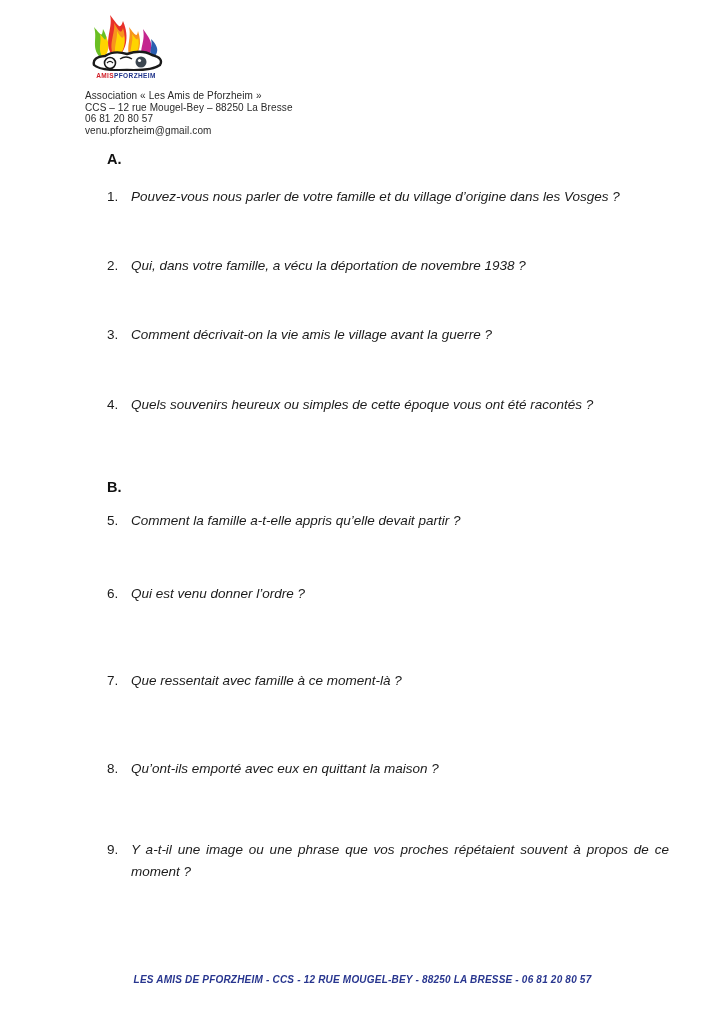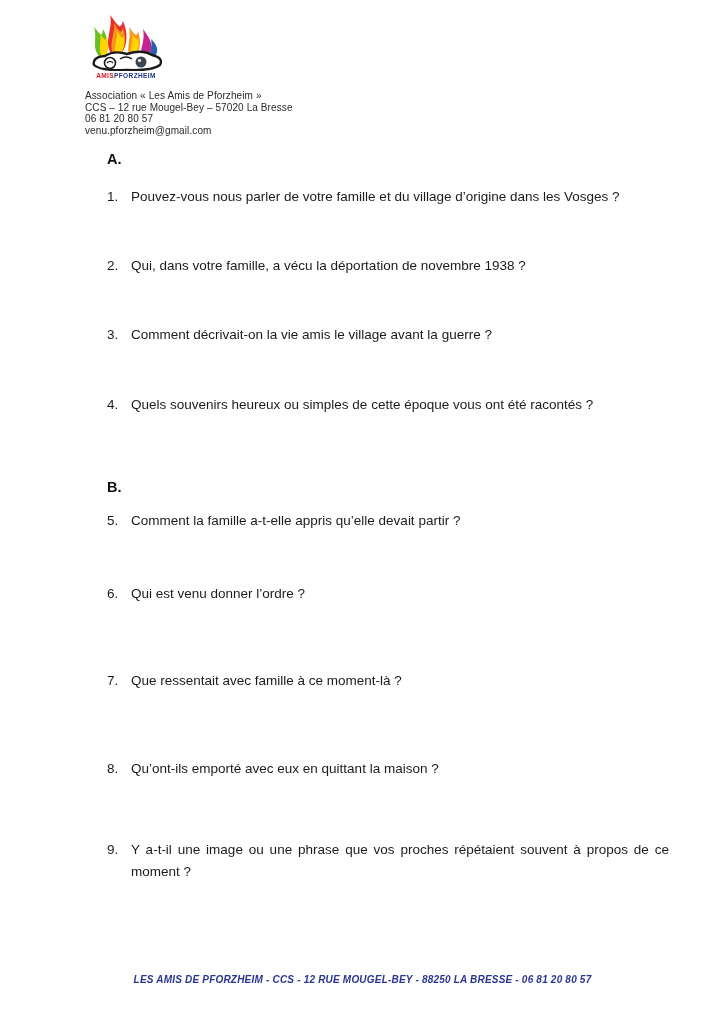--- a/index.html
+++ b/index.html
@@ -55,21 +55,21 @@
   
   .q {
     position: absolute;
     left: 107px;
     width: 562px;
     display: flex;
     font-size: 13.5px;
     line-height: 22px;
   }
   .q .num { width: 24px; flex: none; }
-  .q .text { flex: 1; text-align: justify; }
+  .q .text { flex: 1; text-align: justify; font-style: italic; }
 
   
   .footer {
     position: absolute;
     left: 0;
     right: 0;
     top: 974px;
     text-align: center;
     font-size: 10px;
     font-weight: bold;
@@ -103,21 +103,21 @@
       <circle cx="53.5" cy="47.5" r="1.6" fill="#ffffff"></circle>
       <path d="M34,46 q6,-4 12,0" fill="none" stroke="#1a1a1a" stroke-width="1.4"></path>
     </svg>
     <div class="logo-caption">
       <span class="cap-amis">AMIS</span><span class="cap-pforz">PFORZHEIM</span>
     </div>
   </div>
 
   <div class="org">
     <div>Association « Les Amis de Pforzheim »</div>
-    <div>CCS – 12 rue Mougel-Bey – 57020 La Bresse</div>
+    <div>CCS – 12 rue Mougel-Bey – 88250 La Bresse</div>
     <div>06 81 20 80 57</div>
     <div>venu.pforzheim@gmail.com</div>
   </div>
 
   <div class="heading" style="top:148px">
     <span class="hnum">A.</span>
   </div>
 
   <div class="q" style="top:186px">
     <span class="num">1.</span>

